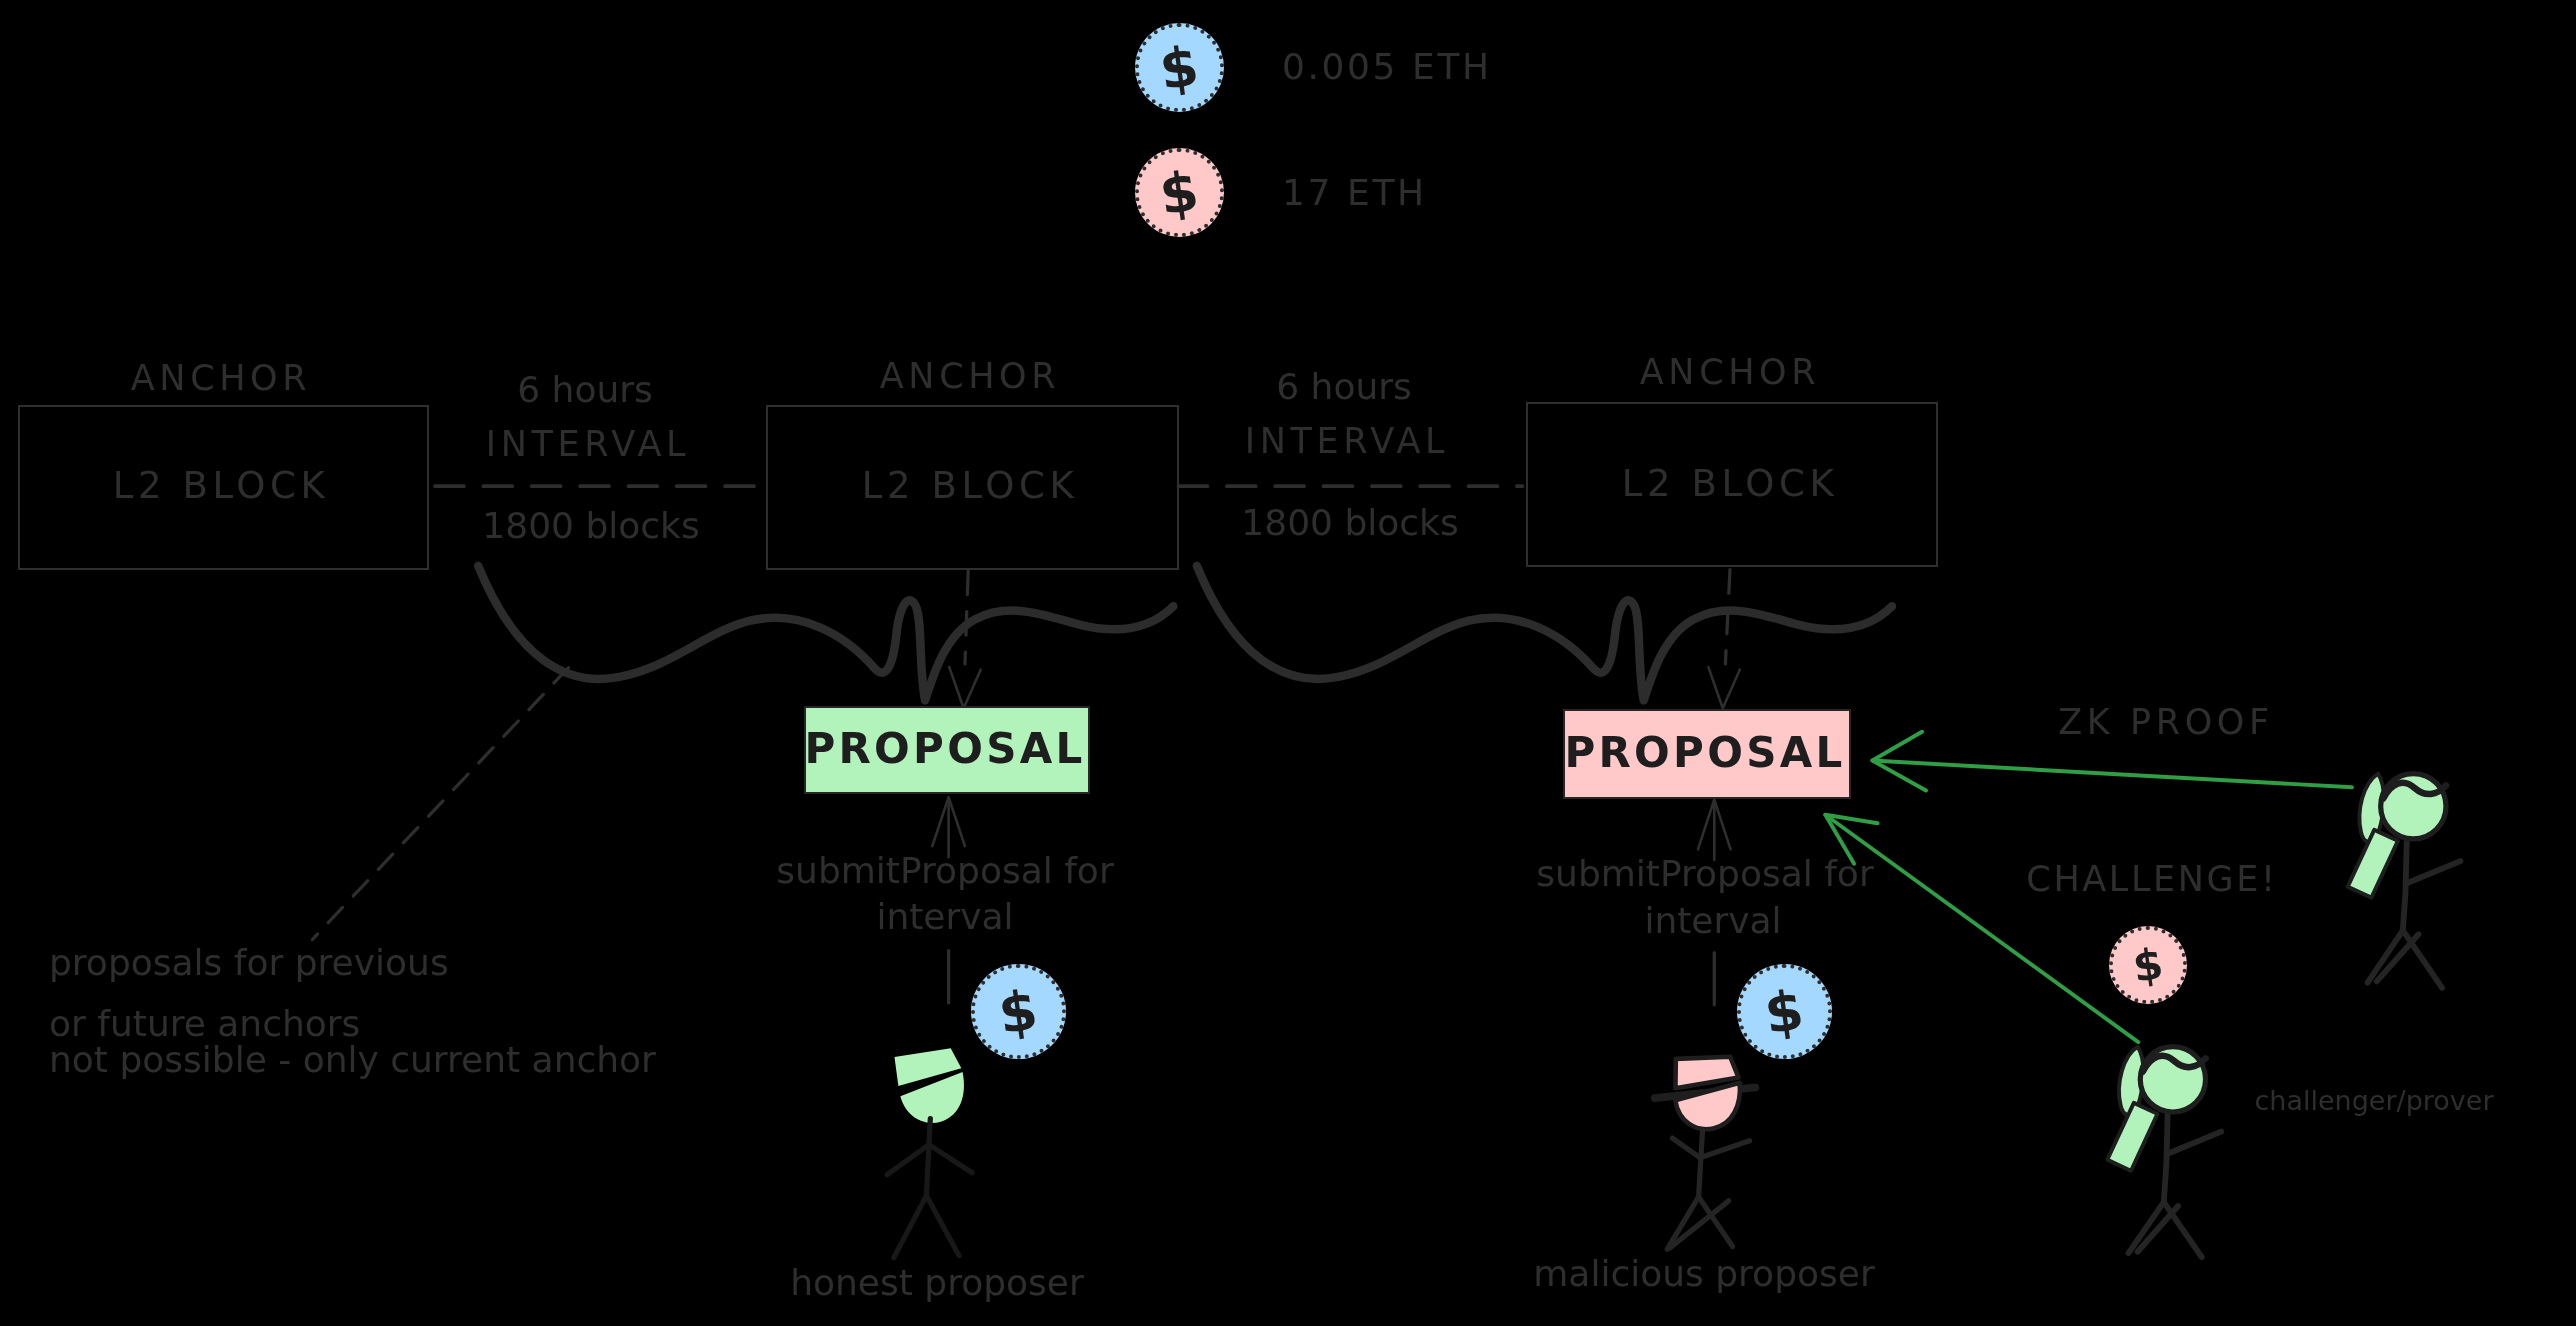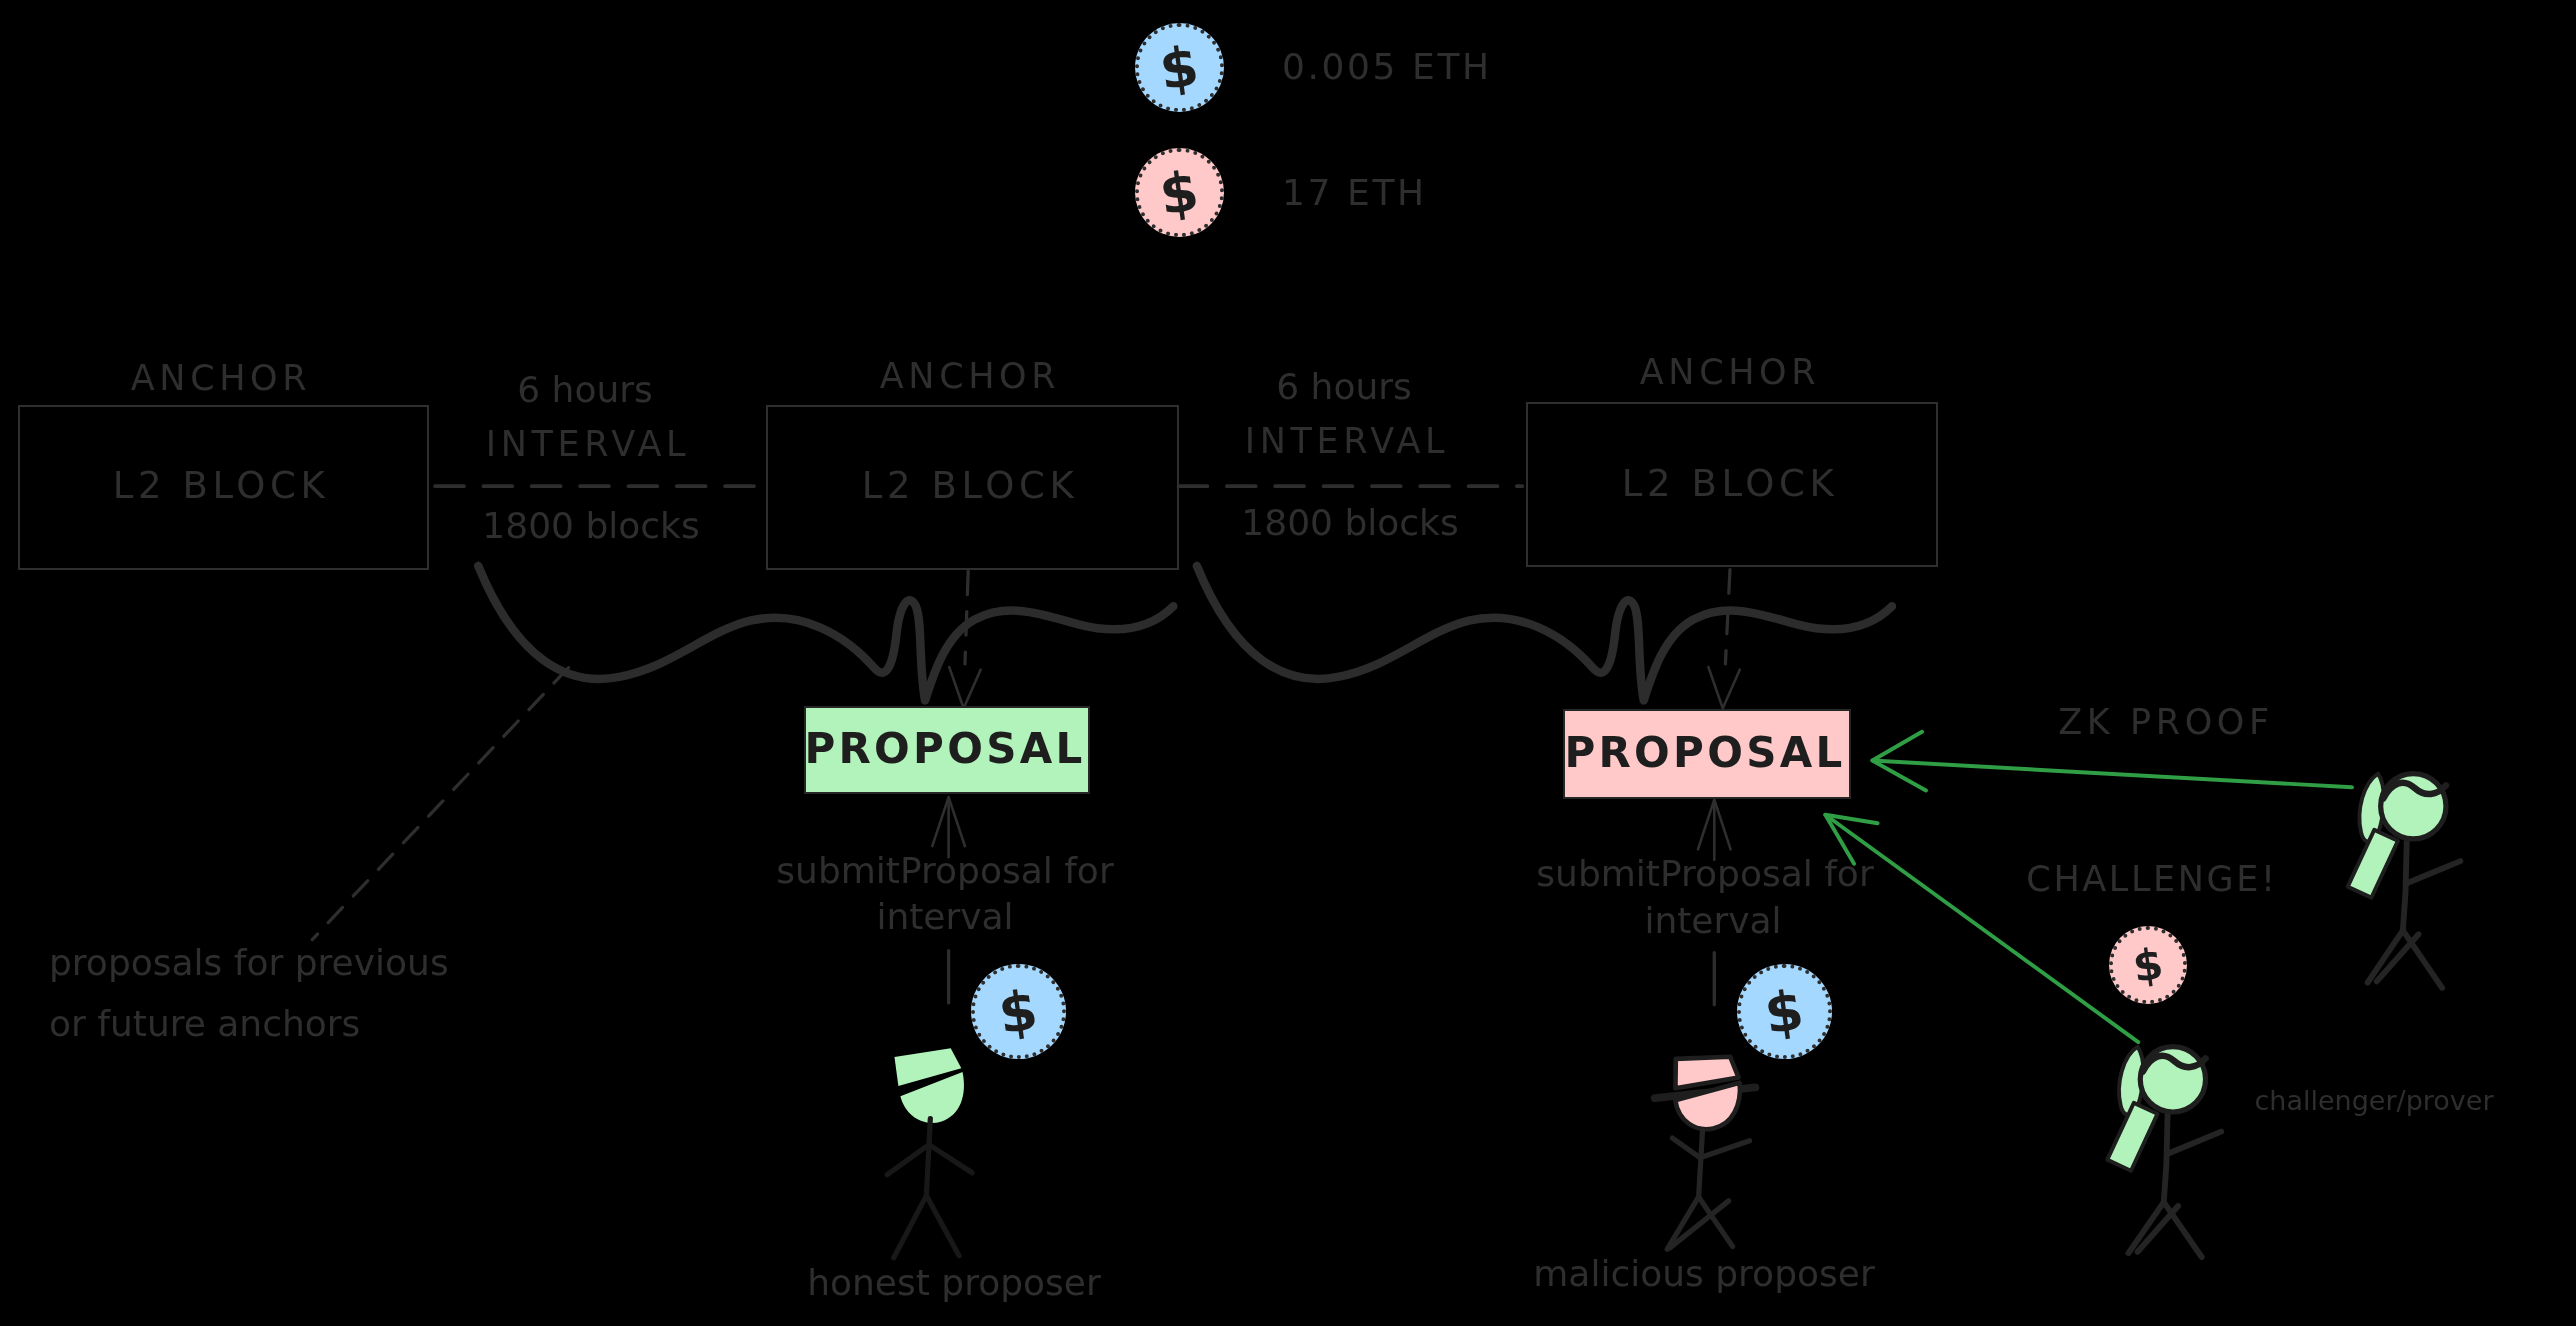--- a/index.html
+++ b/index.html
@@ -202,29 +202,30 @@
   <div class="lbl prop" style="left:1705px;top:753px;">PROPOSAL</div>
 
   <div class="lbl" style="left:945px;top:871px;">submitProposal for</div>
   <div class="lbl" style="left:945px;top:917px;">interval</div>
 
   <div class="lbl" style="left:1705px;top:874px;">submitProposal for</div>
   <div class="lbl" style="left:1713px;top:921px;">interval</div>
 
   <div class="lbl left" style="left:49px;top:963px;">proposals for previous</div>
   <div class="lbl left" style="left:49px;top:1012px;margin-top:12px;">or future anchors</div>
+  <div class="lbl left" style="left:49px;top:1060px;">not possible - only current anchor</div>
 
   <div class="coin blue" style="left:971px;top:964px;width:95px;height:95px;">
     <span class="dollar">$</span>
   </div>
   <div class="coin blue" style="left:1737px;top:964px;width:95px;height:95px;">
     <span class="dollar">$</span>
   </div>
 
-  <div class="lbl" style="left:937px;top:1283px;margin-left:17px;">honest proposer</div>
+  <div class="lbl" style="left:937px;top:1283px;">honest proposer</div>
   <div class="lbl" style="left:1704px;top:1274px;">malicious proposer</div>
   <div class="lbl fs50" style="left:2374px;top:1101px;">challenger/prover</div>
 
   <div class="lbl caps" style="left:2166px;top:722px;text-align:center;">ZK PROOF</div>
   <div class="lbl caps" style="left:2152px;top:879px;letter-spacing:2.6px;">CHALLENGE!</div>
 
   <div class="coin pink" style="left:2109px;top:926px;width:78px;height:78px;">
     <span class="dollar small">$</span>
   </div>
 

